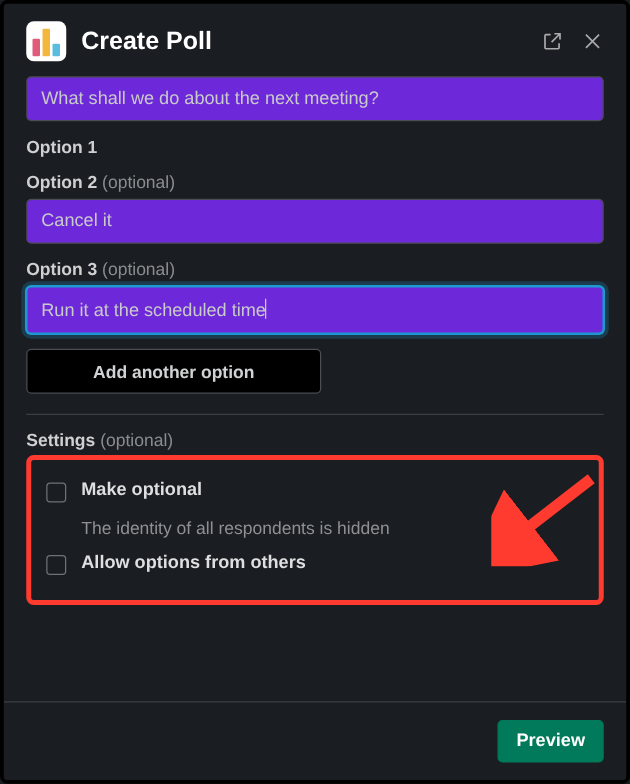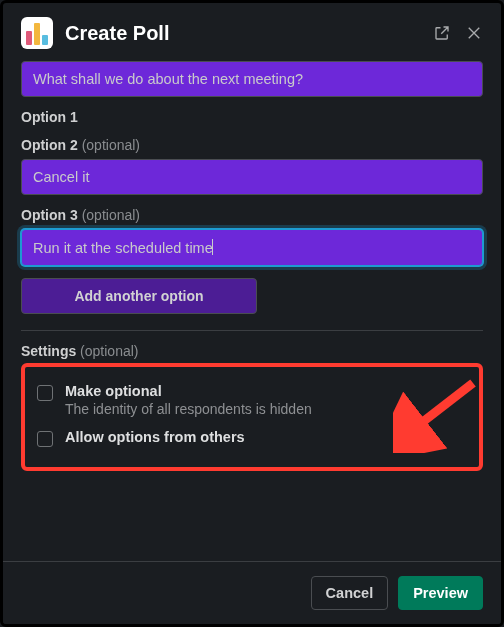--- a/index.html
+++ b/index.html
@@ -76,21 +76,21 @@
   .cursor {
     display: inline-block;
     width: 1px;
     height: 16px;
     background: #c9cacb;
     vertical-align: -2px;
     margin-left: -1px;
   }
   .add-btn {
     width: 236px;
-    background: #4c1d95;
+    background: #000000;
     border: 1px solid #4a4d51;
     border-radius: 4px;
     padding: 9px 11px;
     color: #d1d2d3;
     font-size: 14px;
     font-weight: 700;
     text-align: center;
     cursor: pointer;
     margin-top: 2px;
   }
@@ -114,21 +114,21 @@
     width: 16px;
     height: 16px;
     border: 1px solid #6f7275;
     border-radius: 3px;
     background: transparent;
     flex-shrink: 0;
     margin-top: 2px;
     cursor: pointer;
   }
   .stitle { color: #dedfe0; font-size: 14.5px; font-weight: 700; }
-  .sdesc { color: #8e9093; font-size: 14px; margin-top: 2px; }
+  .sdesc { color: #8e9093; font-size: 14px; margin-top: 14px; }
   .footer {
     position: absolute;
     bottom: 0;
     left: 0;
     right: 0;
     border-top: 1px solid #3b3e42;
     padding: 14px 18px;
     display: flex;
     justify-content: flex-end;
     gap: 10px;
@@ -218,21 +218,20 @@
           <div class="chk"></div>
           <div>
             <div class="stitle">Allow options from others</div>
           </div>
         </div>
       </div>
   </div>
 </div>
 
 <div class="footer">
-  <div class="btn btn-cancel">Cancel</div>
   <div class="btn btn-preview">Preview</div>
 </div>
 
 <svg class="arrow" width="100" height="80" viewBox="0 0 100 80">
   <defs>
     <marker id="ah" markerWidth="8" markerHeight="8" refX="2" refY="4" orient="auto">
       <path d="M0,0 L8,4 L0,8 Z" fill="#ff3b30"></path>
     </marker>
   </defs>
   <line x1="80" y1="10" x2="18" y2="58" stroke="#ff3b30" stroke-width="9" marker-end="url(#ah)"></line>

